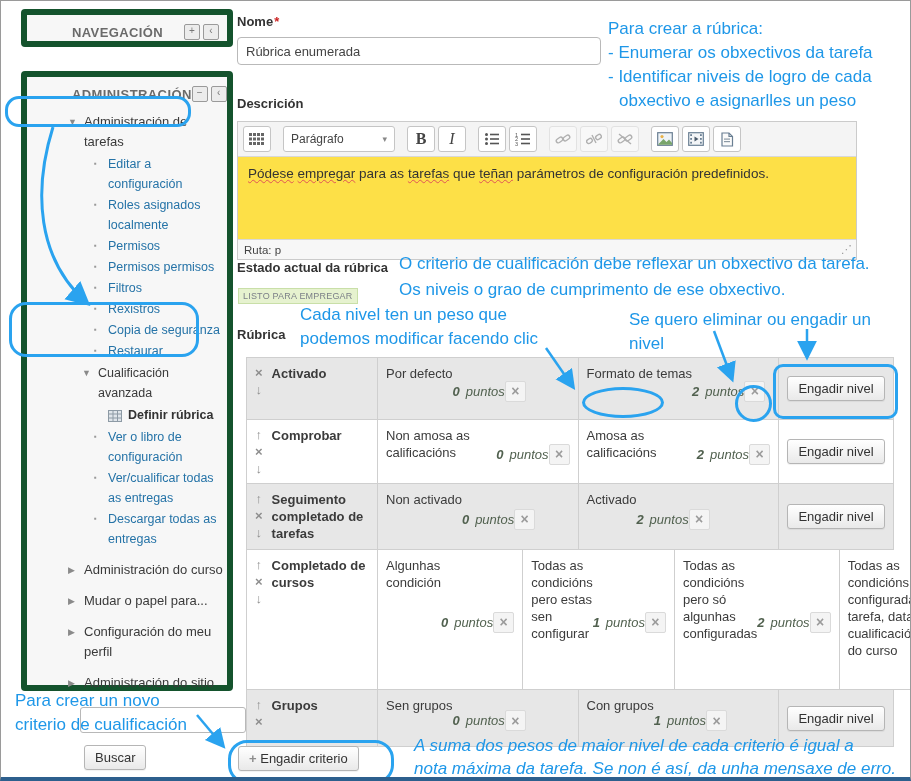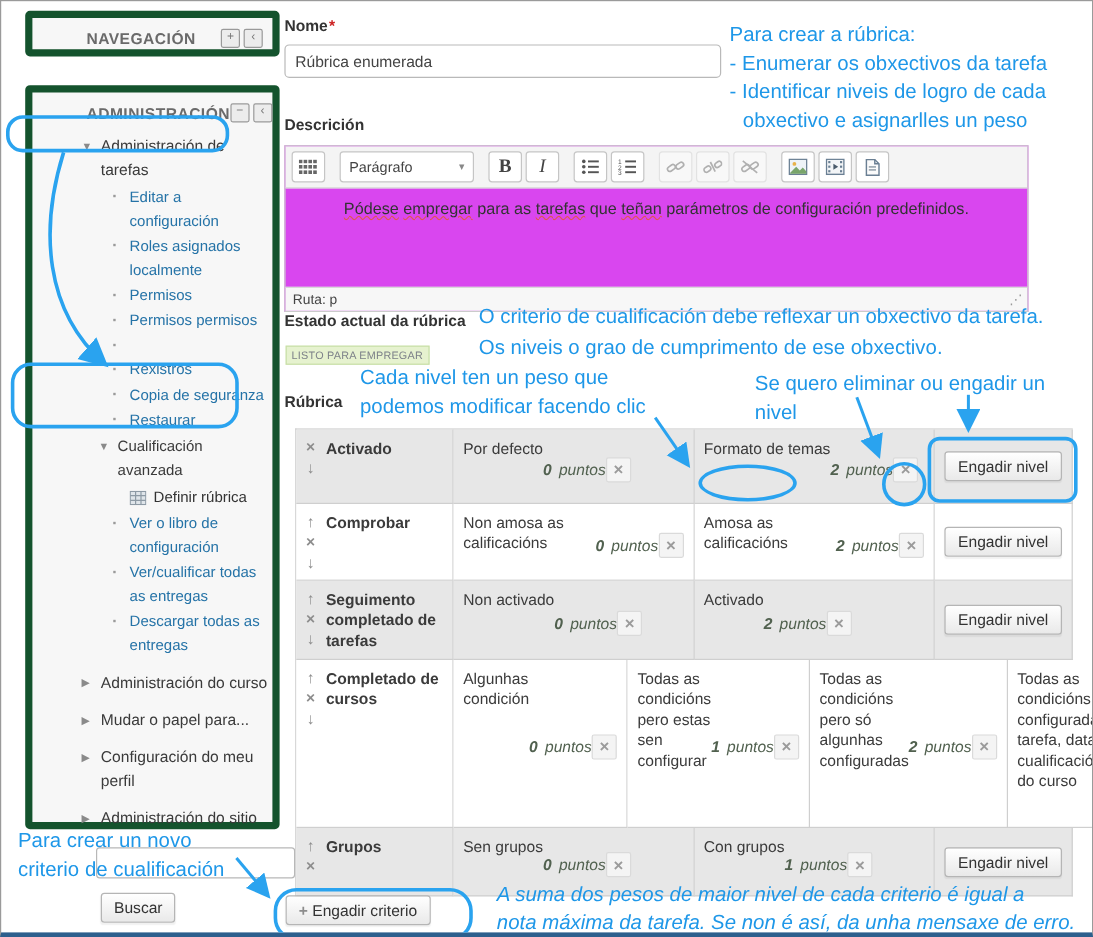--- a/index.html
+++ b/index.html
@@ -14,34 +14,34 @@
   .mini-box{width:14px;height:14px;border:1px solid #9a9a9a;background:#ececec;color:#777;
             font-size:10px;line-height:12px;text-align:center;border-radius:2px;cursor:pointer;}
   .tree{padding:2px 4px 0 8px;font-size:13px;color:#3a3a3a;}
   .tnode{display:flex;align-items:flex-start;gap:6px;line-height:20px;margin:2px 0;}
   .tnode .tri{color:#8a8a8a;font-size:9px;line-height:20px;width:10px;flex:0 0 10px;}
   .tleaf{display:flex;gap:6px;padding-left:26px;line-height:20px;margin:1px 0;}
   .tleaf .blt{color:#9a9a9a;font-size:8px;line-height:19px;flex:0 0 8px;}
   .tleaf a{color:#2573a7;text-decoration:none;font-size:12.5px;display:block;width:160px;cursor:pointer;}
   .subnode{padding-left:14px;}
   .define-row{display:flex;gap:6px;padding-left:40px;line-height:21px;align-items:center;}
-  .define-row .lbl{font-weight:normal;color:#333;font-size:12.5px;cursor:pointer;}
+  .define-row .lbl{font-weight:bold;color:#333;font-size:12.5px;cursor:pointer;}
   .toplevel{margin-top:11px;}
   .toplevel .tlbl{color:#3a3a3a;cursor:pointer;}
   .side-search{display:block;margin:14px 0 0 20px;width:160px;height:22px;border:1px solid #b8b8b8;border-radius:3px;background:#fff;}
   .btn{font-family:inherit;font-size:13px;color:#333;background:linear-gradient(#ffffff,#e9e9e9);
        border:1px solid #b5b5b5;border-radius:3px;padding:4px 10px;cursor:pointer;box-shadow:0 1px 1px rgba(0,0,0,.06);}
   .buscar{margin:12px 0 0 24px;}
 
   
   .flabel{position:absolute;font-size:13px;font-weight:bold;color:#333;}
   .req{color:#cc2222;margin-left:1px;}
   .nome-input{position:absolute;left:236px;top:36px;width:346px;height:26px;border:1px solid #b9b9b9;border-radius:4px;
               padding:0 8px;font-size:13px;color:#444;font-family:inherit;}
-  .editor{position:absolute;left:236px;top:120px;width:620px;border:1px solid #cbcbcb;box-sizing:border-box;background:#d946ef;text-align:center;}
+  .editor{position:absolute;left:236px;top:120px;width:620px;border:1px solid #cbcbcb;box-sizing:border-box;background:#fde047;}
   .etoolbar{display:flex;align-items:center;gap:3px;background:#f4f4f4;border-bottom:1px solid #d8d8d8;padding:4px 5px;}
   .tbtn{display:flex;align-items:center;justify-content:center;min-width:28px;height:26px;background:#fff;
         border:1px solid #c5c5c5;border-radius:3px;cursor:pointer;color:#444;box-sizing:border-box;}
   .tbtn svg{display:block;}
   .tgap{width:6px;}
   .combo{display:flex;align-items:center;justify-content:space-between;width:112px;height:26px;background:#fff;
          border:1px solid #c5c5c5;border-radius:3px;padding:0 7px;font-size:12px;color:#444;cursor:pointer;box-sizing:border-box;}
   .combo .car{color:#888;font-size:9px;}
   .bglyph{font-family:"Liberation Serif",serif;font-weight:bold;font-size:16px;}
   .iglyph{font-family:"Liberation Serif",serif;font-style:italic;font-size:16px;}
@@ -122,20 +122,21 @@
       <div class="tleaf">
           <span class="blt">▪</span>
           <a>Permisos</a>
         </div>
       <div class="tleaf">
           <span class="blt">▪</span>
           <a>Permisos permisos</a>
         </div>
       <div class="tleaf">
           <span class="blt">▪</span>
+          <a>Filtros</a>
         </div>
       <div class="tleaf">
           <span class="blt">▪</span>
           <a>Rexistros</a>
         </div>
       <div class="tleaf">
           <span class="blt">▪</span>
           <a>Copia de seguranza</a>
         </div>
       <div class="tleaf">

